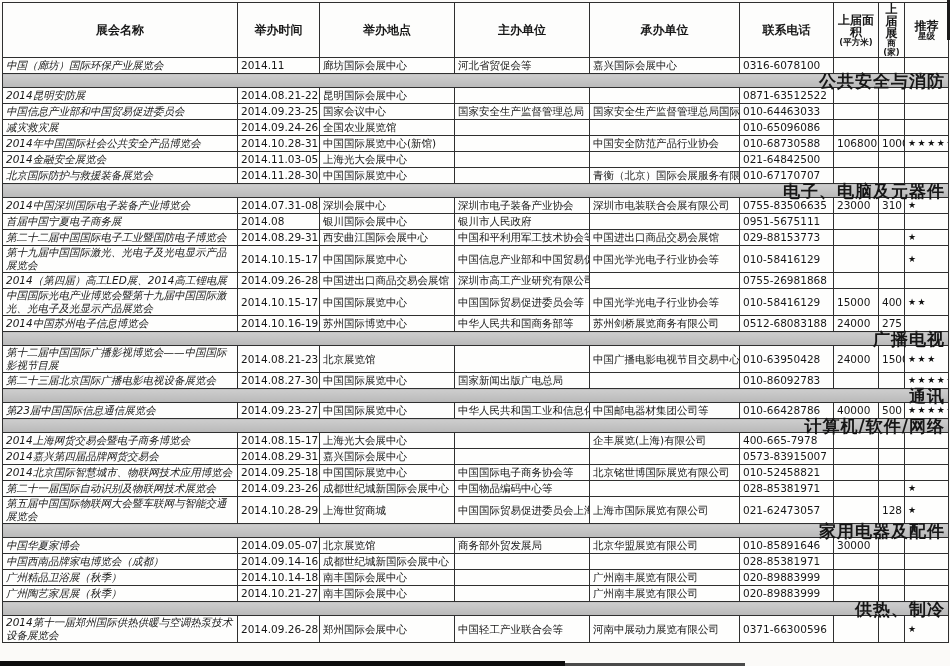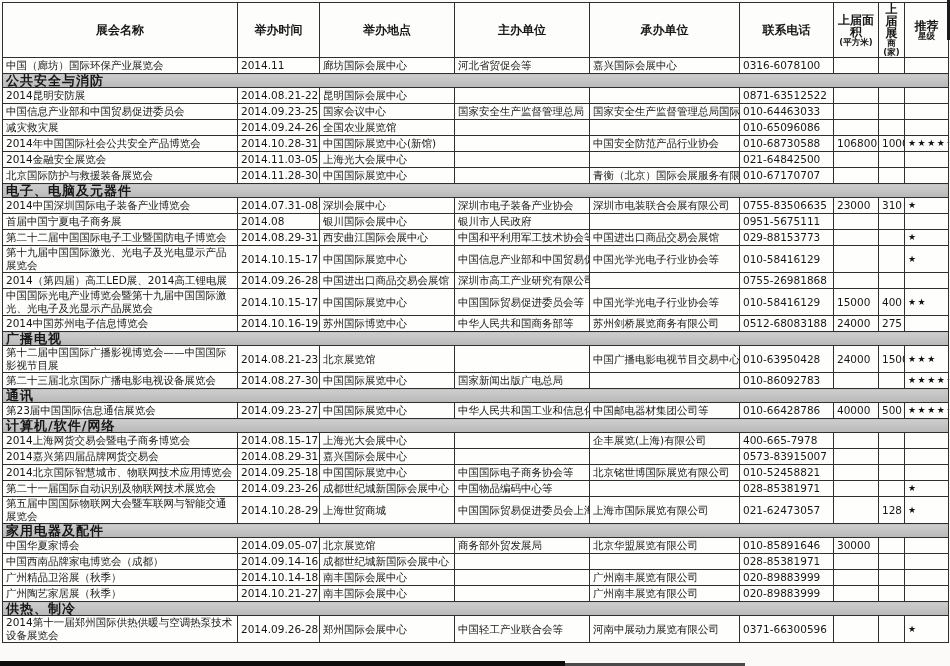--- a/index.html
+++ b/index.html
@@ -5,24 +5,24 @@
   html,body{margin:0;padding:0;background:#e9e7e2;}
   #page{position:relative;width:950px;height:666px;background:#fbfaf8;overflow:hidden;
         font-family:"DejaVu Sans","Liberation Sans",sans-serif;color:#161616;}
   table{border-collapse:collapse;table-layout:fixed;width:946px;margin:2px 0 0 2px;background:#fff;}
   col.c-name{width:235px}col.c-date{width:82px}col.c-venue{width:135px}col.c-org{width:135px}
   col.c-und{width:150px}col.c-phone{width:94px}col.c-area{width:45px}col.c-exh{width:26px}col.c-stars{width:44px}
   th,td{border:1px solid #2f2f2f;padding:0 3px;vertical-align:middle;}
   thead th{font-size:12px;font-weight:bold;text-align:center;height:27px;line-height:12px;background:#fdfdfc;}
   thead th .sub{display:block;font-size:8.5px;font-weight:bold;line-height:9px;}
   tbody td{font-size:10.5px;line-height:13px;height:15px;background:#fefefd;}
-  td.wrap{white-space:normal;word-break:break-all;}
+  td.wrap{white-space:normal;word-break:break-all;font-style:italic;}
   td.nowrap{white-space:nowrap;overflow:hidden;}
   tr.section td{background:#c3c3c3;background:linear-gradient(180deg,#cdcdcd,#b9b9b9);
-      font-weight:bold;font-size:13px;text-align:left;height:13px;line-height:12px;letter-spacing:1px;}
+      font-weight:bold;font-size:17px;text-align:right;height:13px;line-height:12px;letter-spacing:1px;}
   td.stars{font-size:9px;letter-spacing:1.5px;white-space:nowrap;overflow:hidden;color:#111;}
   td.num{font-size:10.5px;white-space:nowrap;overflow:hidden;}
   .scan-strip{position:absolute;left:0;bottom:0;width:565px;height:5px;background:#0d0d0d;}
   .scan-strip2{position:absolute;left:565px;bottom:0;width:180px;height:3px;background:#4a4a4a;}
   .scan-corner{position:absolute;right:0;top:0;width:3px;height:40px;background:#1a1a1a;}
 </style>
 </head>
 <body>
 
 <div id="page">

